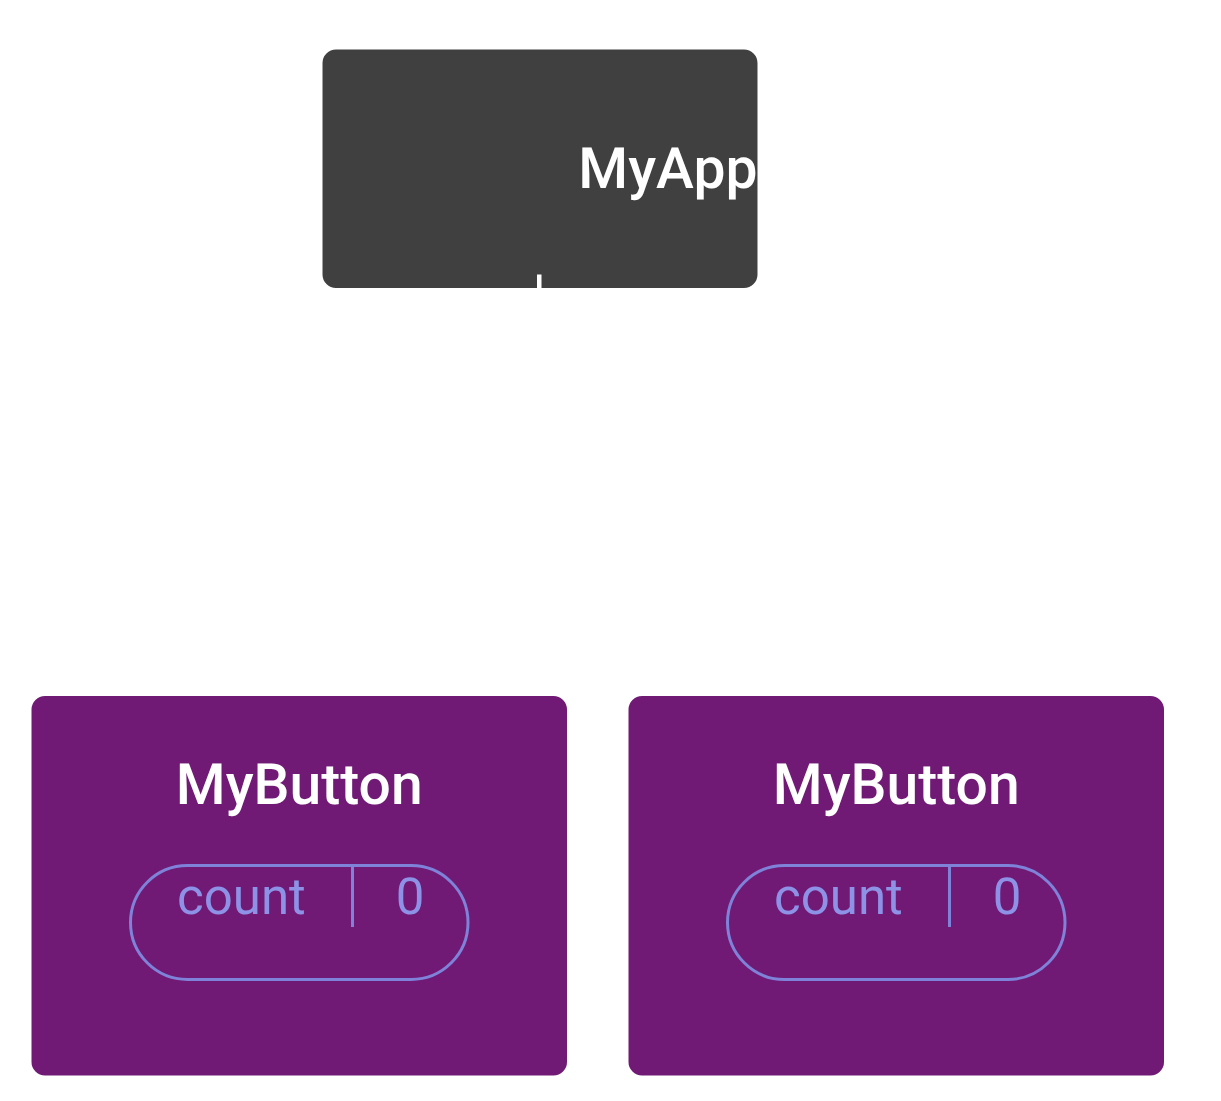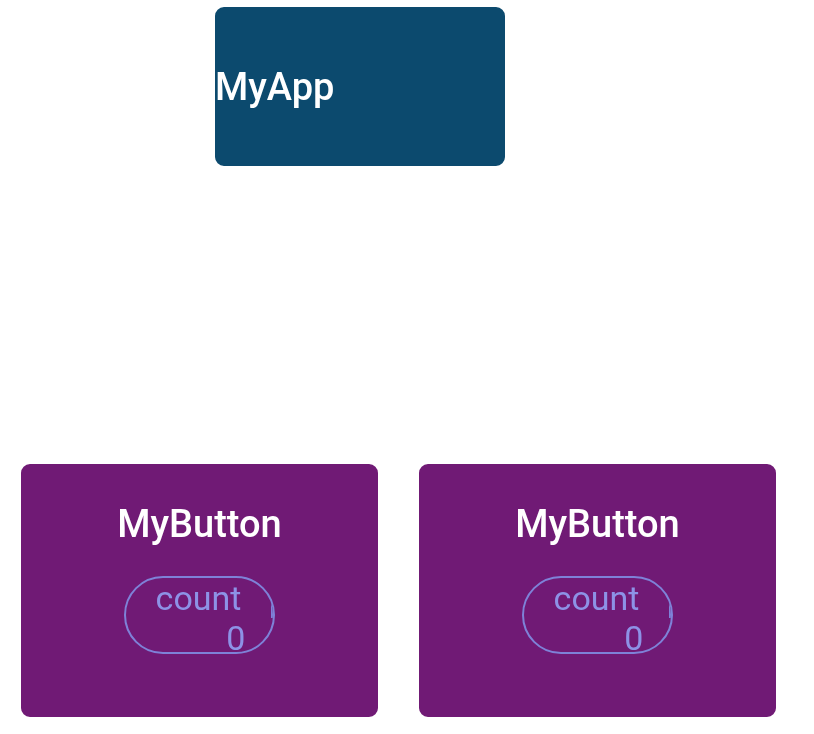--- a/index.html
+++ b/index.html
@@ -10,29 +10,29 @@
     body {
       width: 814px;
       height: 734px;
       background: transparent;
       font-family: -apple-system, BlinkMacSystemFont, 'Segoe UI', Roboto, Helvetica, Arial, sans-serif;
       position: relative;
     }
     .root-node {
       position: absolute;
       left: 212px;
-      top: 4px;
+      top: 30px;
       width: 296px;
       height: 165px;
-      background: #0c4a6e;
+      background: #404040;
       border: 3px solid #ffffff;
       border-radius: 12px;
       display: flex;
       align-items: center;
-      justify-content: flex-start;
+      justify-content: flex-end;
     }
     .root-label {
       color: #ffffff;
       font-size: 38px;
       font-weight: 500;
     }
     .child-node {
       position: absolute;
       width: 363px;
       height: 259px;
@@ -54,26 +54,25 @@
       top: 461px;
     }
     .child-label {
       color: #ffffff;
       font-size: 38px;
       font-weight: 500;
       margin-bottom: 30px;
     }
     .prop-pill {
       display: flex;
-      align-items: flex-end;
+      align-items: flex-start;
       border: 2px solid #7e82d8;
       border-radius: 50px;
       height: 78px;
       overflow: hidden;
-      flex-direction: column;
     }
     .prop-name {
       color: #8d92e6;
       font-size: 34px;
       font-weight: 400;
       padding: 0 30px;
       display: flex;
       align-items: center;
       border-right: 2px solid #7e82d8;
     }

